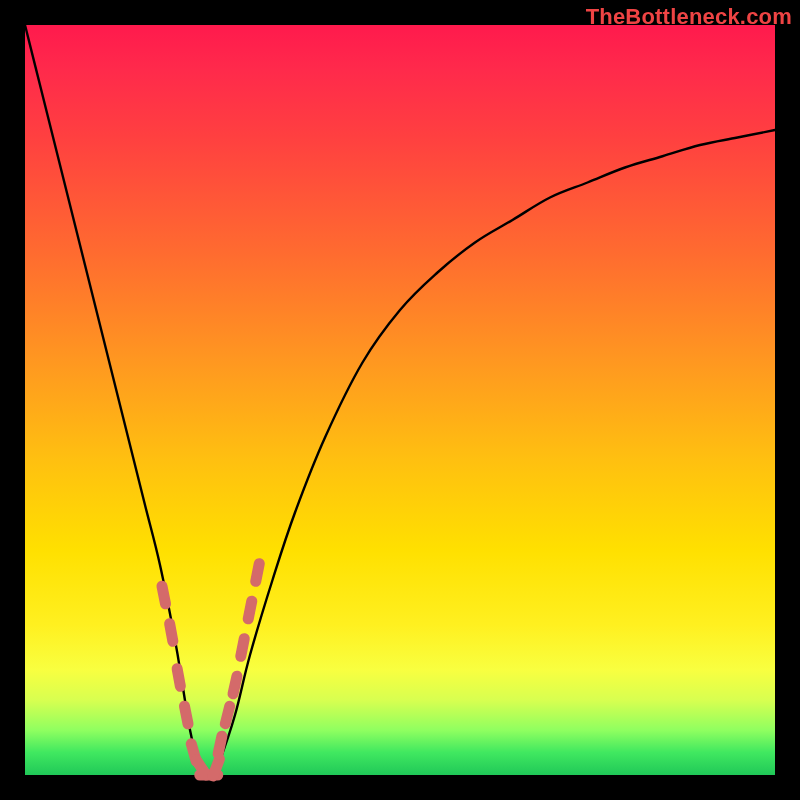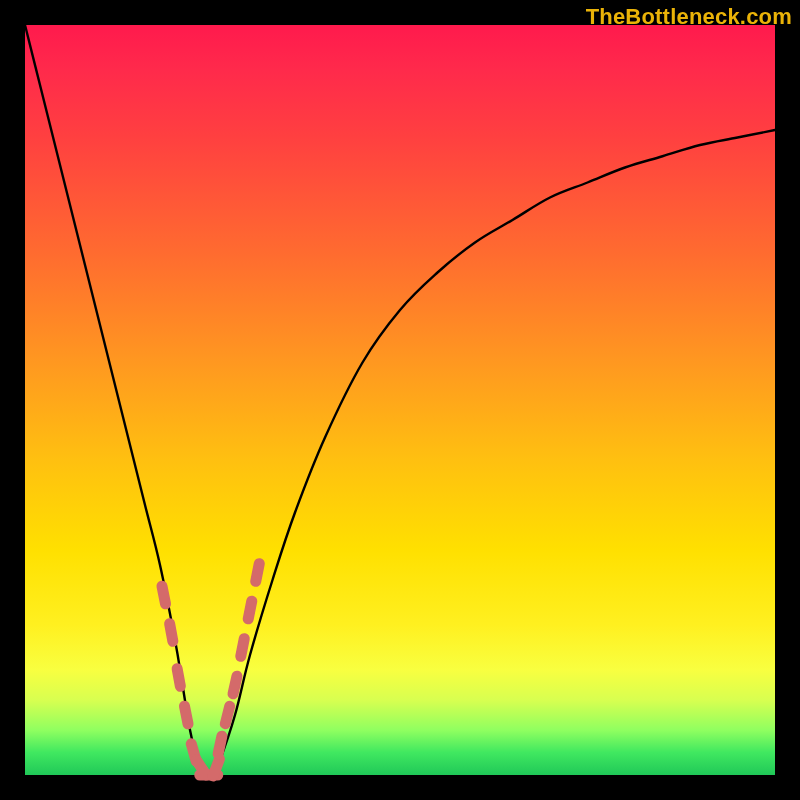--- a/index.html
+++ b/index.html
@@ -38,21 +38,21 @@
       #d8ff50 90%,
       #90ff60 94%,
       #40e860 97%,
       #20c858 100%
     );
   }
   .watermark {
     position: absolute;
     top: 4px;
     right: 8px;
-    color: #eab308;
+    color: #ef4444;
     font-size: 22px;
     font-weight: 600;
     letter-spacing: 0.2px;
     user-select: none;
   }
   svg.curve {
     position: absolute;
     left: 0;
     top: 0;
     width: 750px;

